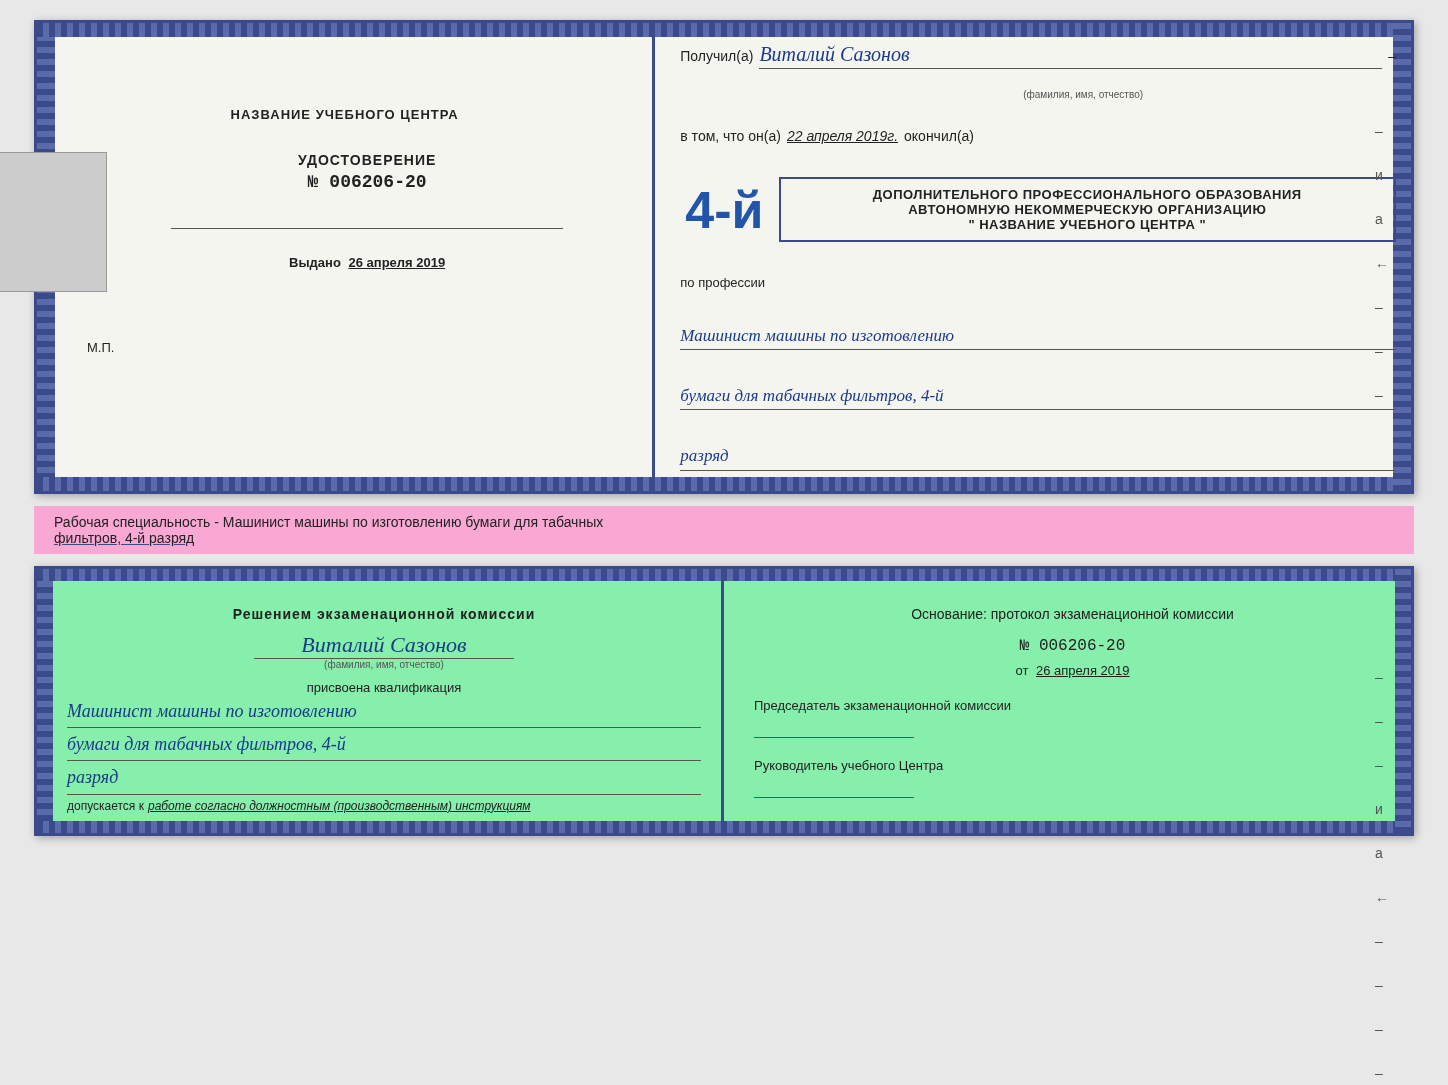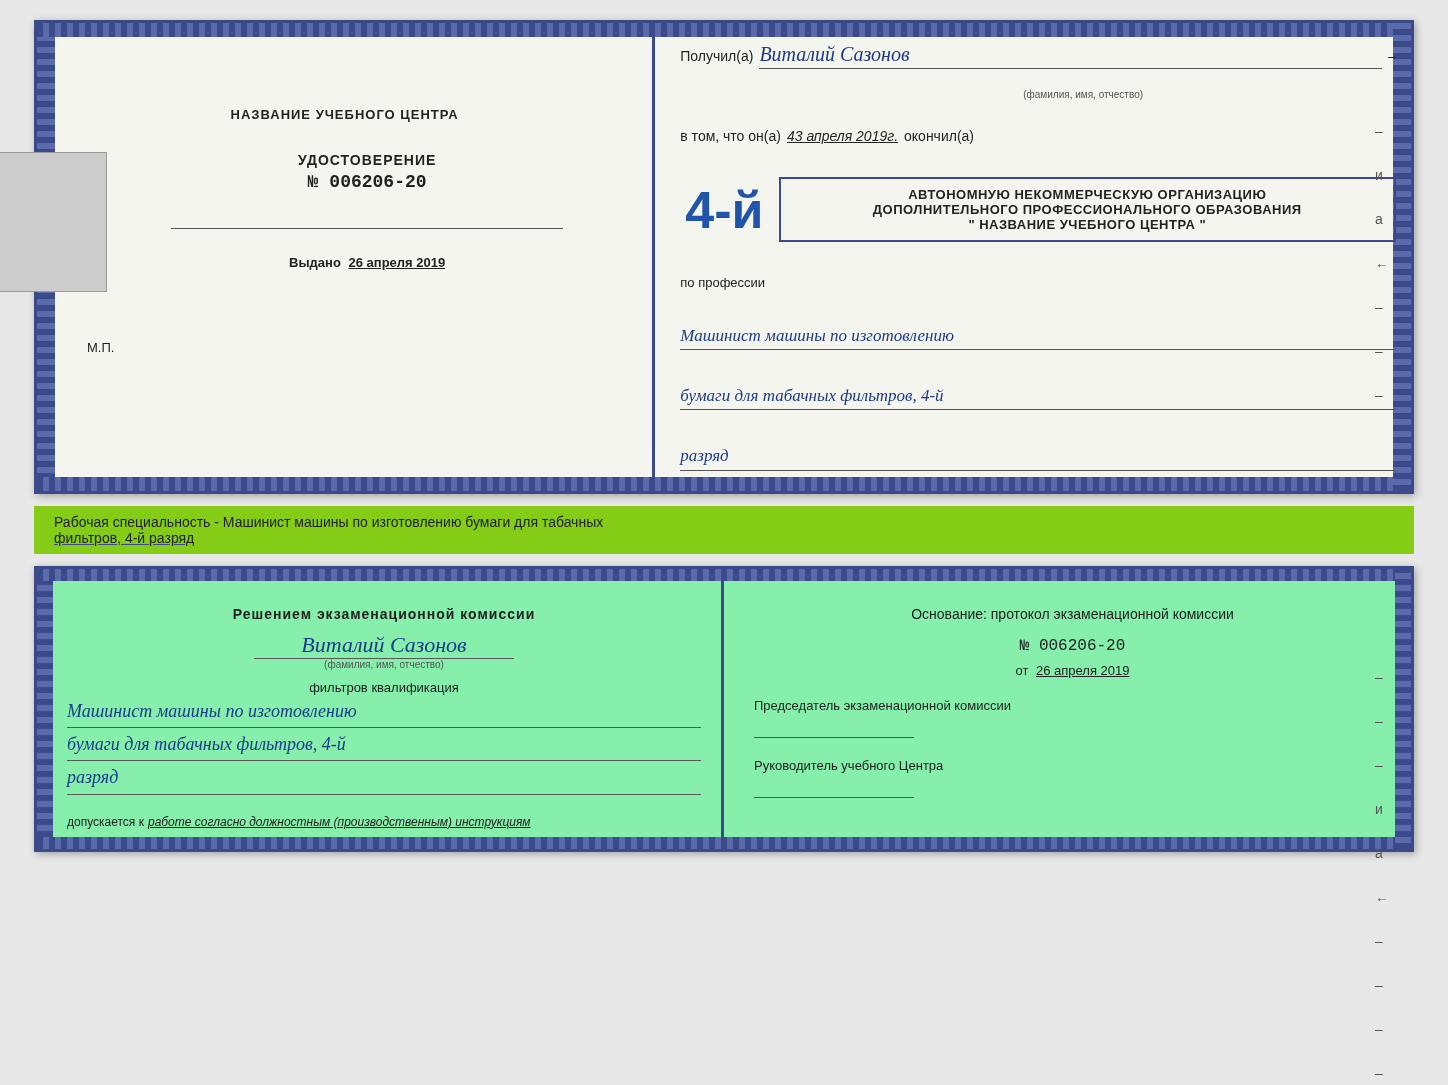--- a/index.html
+++ b/index.html
@@ -226,21 +226,21 @@
       font-size: 17px;
       color: #1a3a8a;
       border-bottom: 1px solid #555;
       margin-top: 4px;
       line-height: 1.6;
     }
 
     
     .middle-band {
       width: 100%;
-      background: #84cc16;
+      background: #f9a8d4;
       padding: 8px 20px;
       font-size: 14px;
       color: #222;
     }
 
     .underline-text {
       text-decoration: underline;
       text-decoration-color: #3a4a8a;
     }
 
@@ -456,29 +456,29 @@
 
       <div class="poluchil-line">
         <span>Получил(а)</span>
         <span class="handwritten-name">Виталий Сазонов</span>
         <span>–</span>
       </div>
       <span class="small-hint" style="margin-left:90px; margin-top:-8px;">(фамилия, имя, отчество)</span>
 
       <div class="vtom-line">
         <span>в том, что он(а)</span>
-        <span style="text-decoration:underline; font-style:italic;">43 апреля 2019г.</span>
+        <span style="text-decoration:underline; font-style:italic;">22 апреля 2019г.</span>
         <span>окончил(а)</span>
       </div>
 
       <div style="display:flex; align-items:center; gap:10px;">
         <div class="big-number">4-й</div>
         <div class="org-block" style="flex:1;">
+          <div class="org-line">ДОПОЛНИТЕЛЬНОГО ПРОФЕССИОНАЛЬНОГО ОБРАЗОВАНИЯ</div>
           <div class="org-line">АВТОНОМНУЮ НЕКОММЕРЧЕСКУЮ ОРГАНИЗАЦИЮ</div>
-          <div class="org-line">ДОПОЛНИТЕЛЬНОГО ПРОФЕССИОНАЛЬНОГО ОБРАЗОВАНИЯ</div>
           <div class="org-line">" НАЗВАНИЕ УЧЕБНОГО ЦЕНТРА "</div>
         </div>
       </div>
 
       <div class="po-professii">по профессии</div>
 
       <div class="handwritten-profession">Машинист машины по изготовлению</div>
       <div class="handwritten-profession">бумаги для табачных фильтров, 4-й</div>
       <div class="handwritten-profession">разряд</div>
 
@@ -509,27 +509,27 @@
       <div class="inner-content">
         <div class="resheniem-title">Решением экзаменационной комиссии</div>
 
         <div class="name-line-bottom" style="margin-top:10px;">
           <span class="handwritten-name-bottom">Виталий Сазонов</span>
         </div>
         <div style="text-align:center;">
           <span class="small-hint">(фамилия, имя, отчество)</span>
         </div>
 
-        <div class="prisvoena-label" style="margin-top:10px;">фильтров квалификация</div>
+        <div class="prisvoena-label" style="margin-top:10px;">присвоена квалификация</div>
 
         <div class="handwritten-qual">Машинист машины по изготовлению</div>
         <div class="handwritten-qual">бумаги для табачных фильтров, 4-й</div>
         <div class="handwritten-qual">разряд</div>
 
-        <div class="dopuskaetsya" style="margin-top:20px;">
+        <div class="dopuskaetsya" style="margin-top:4px;">
           <span>допускается к</span>
           <span class="dopuskaetsya-italic">работе согласно должностным (производственным) инструкциям</span>
         </div>
       </div>
     </div>
 
     <div class="bottom-right">
       <div class="inner-content">
         <div class="osnovanie">Основание: протокол экзаменационной  комиссии</div>
 

